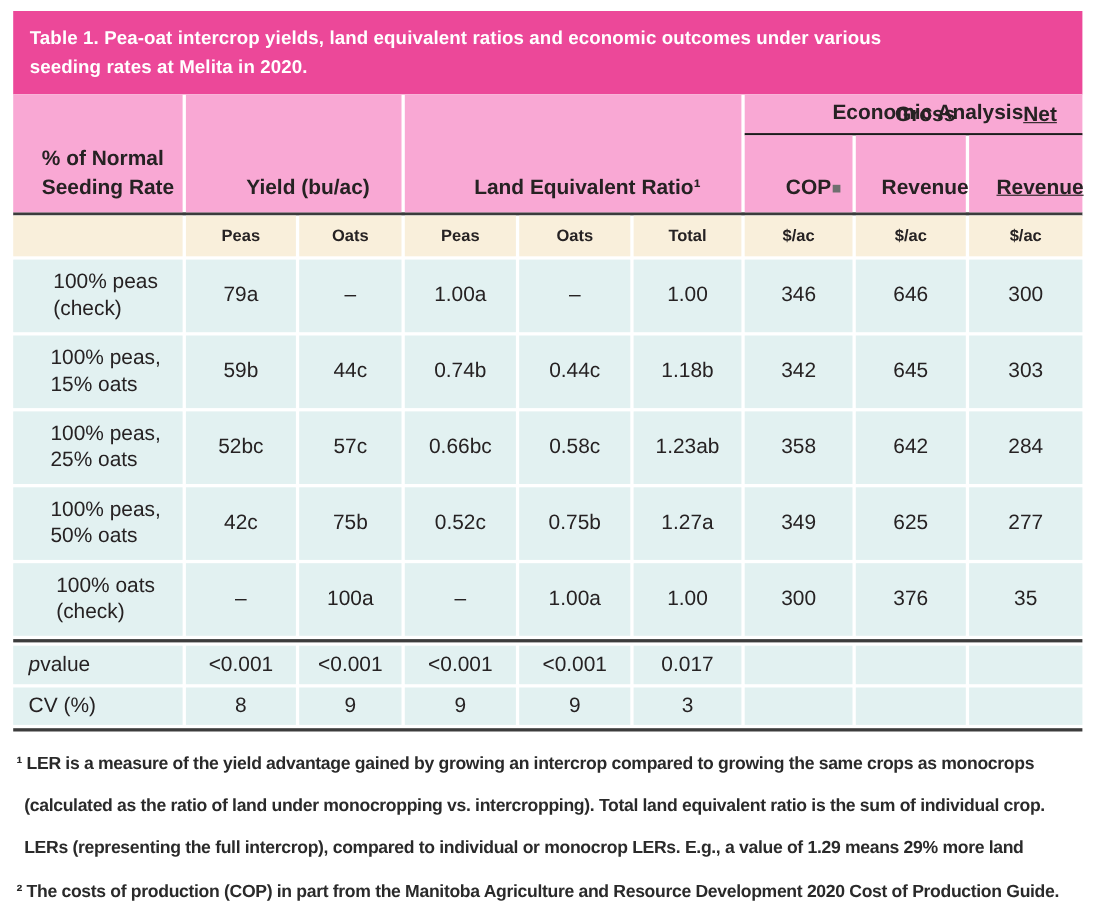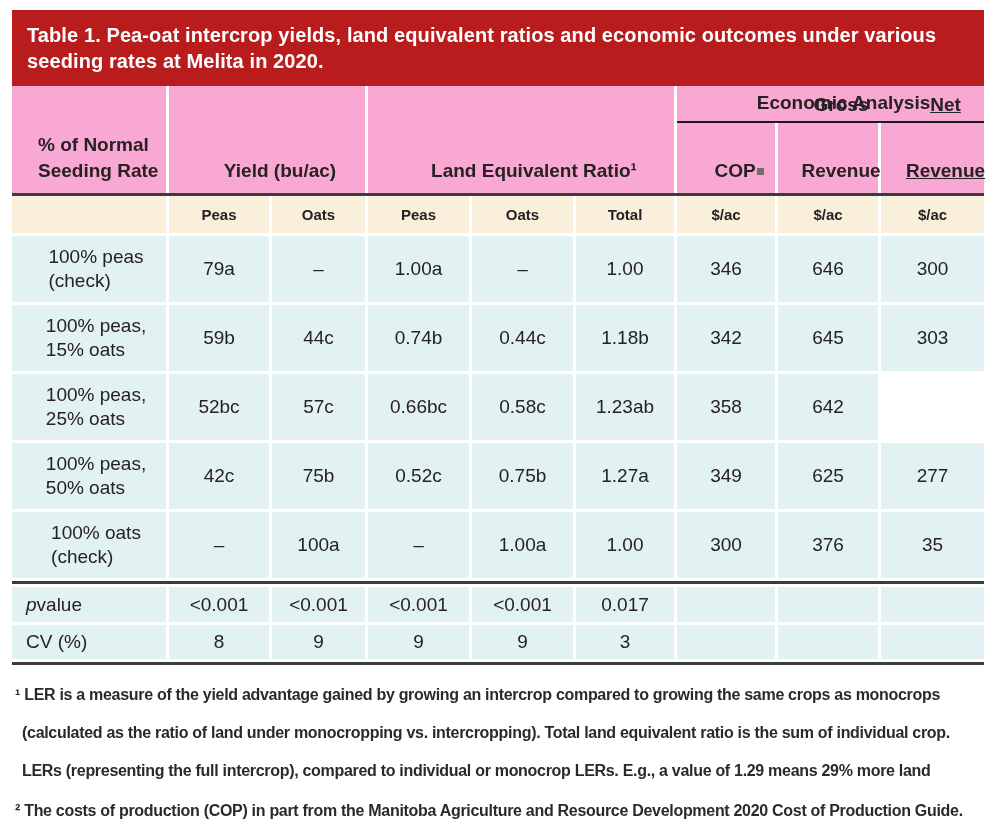--- a/index.html
+++ b/index.html
@@ -10,21 +10,21 @@
   }
   .tbl{width:972px;}
   
   .grid{
     display:grid;
     grid-template-columns:154px 100px 93px 101px 101px 98px 98px 100px 103px;
     column-gap:3px;background:#ffffff;
   }
   
   .titlebar{
-    background:#b91c1c;color:#ffffff;font-weight:bold;font-size:20px;
+    background:#ec4899;color:#ffffff;font-weight:bold;font-size:17px;
     line-height:26px;padding:12px 20px 12px 15px;letter-spacing:.1px;
   }
   
   .hdr{grid-template-rows:37px 70px;row-gap:0;}
   .hdr .cell{background:#f9a8d4;padding-left:26px;}
   .cell{box-sizing:border-box;}
   .hdr-col1{grid-column:1;grid-row:1/3;display:flex;align-items:flex-end;padding:0 0 9px 14px;}
   .hdr-yield{grid-column:2/4;grid-row:1/3;display:flex;align-items:flex-end;justify-content:center;padding-bottom:9px;}
   .hdr-ler{grid-column:4/7;grid-row:1/3;display:flex;align-items:flex-end;justify-content:center;padding-bottom:9px;}
   .hdr-econ{grid-column:7/10;grid-row:1;display:flex;align-items:flex-end;justify-content:center;
@@ -174,20 +174,21 @@
               <span>25% oats</span>
             </div>
         </div>
         <div class="cell">52bc</div>
         <div class="cell">57c</div>
         <div class="cell">0.66bc</div>
         <div class="cell">0.58c</div>
         <div class="cell">1.23ab</div>
         <div class="cell">358</div>
         <div class="cell">642</div>
+        <div class="cell">284</div>
       </div>
 
       <div class="grid datarow">
         <div class="cell label-cell">
           <div class="label-2line">
               <span>100% peas,</span>
               <span>50% oats</span>
             </div>
         </div>
         <div class="cell">42c</div>

